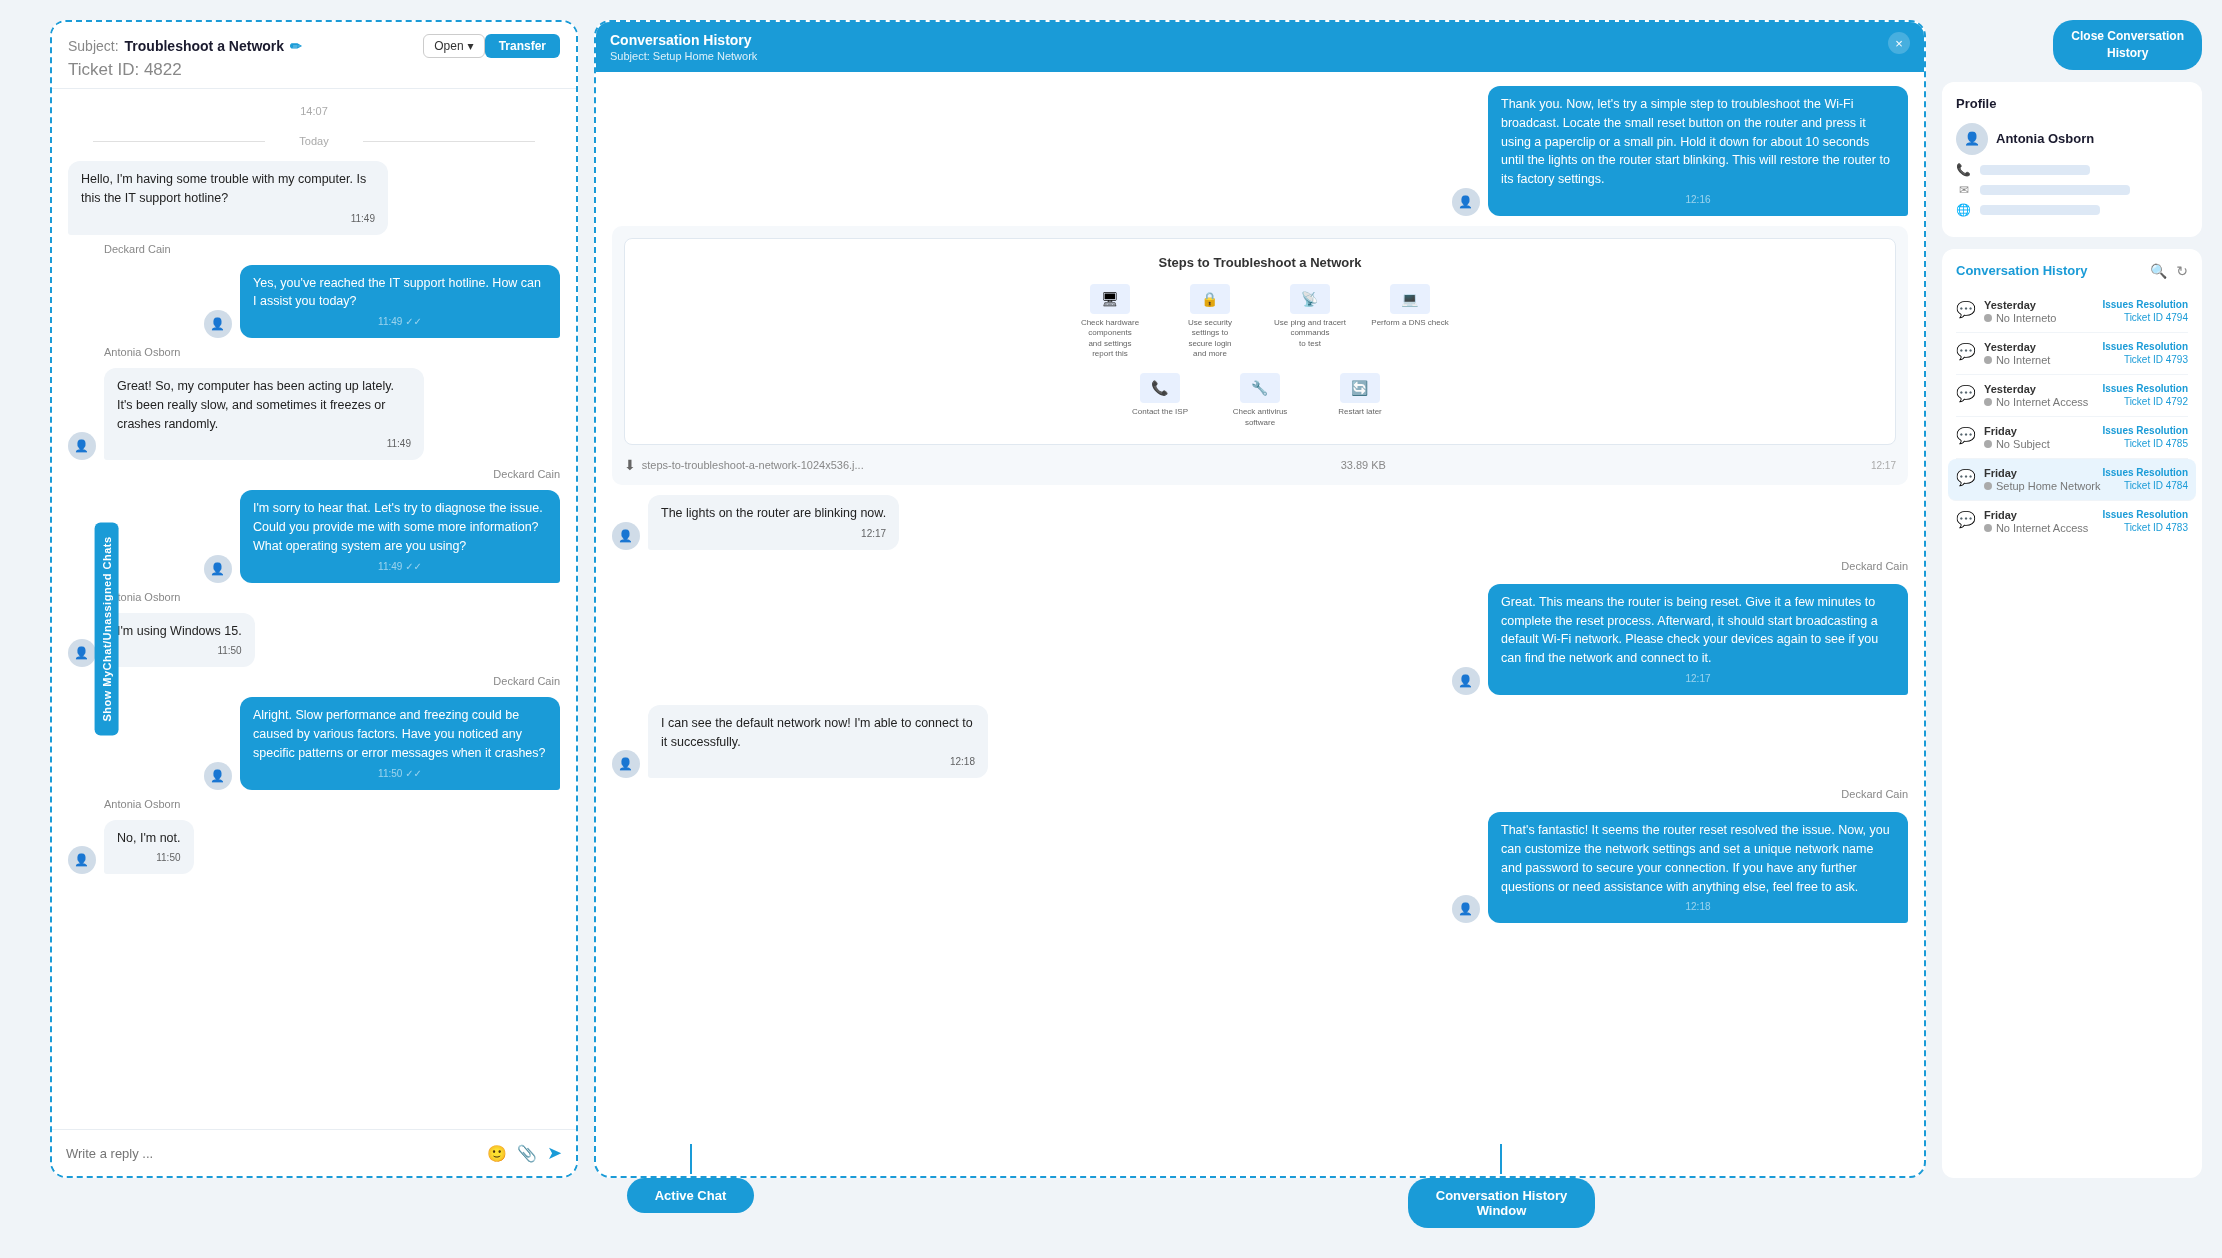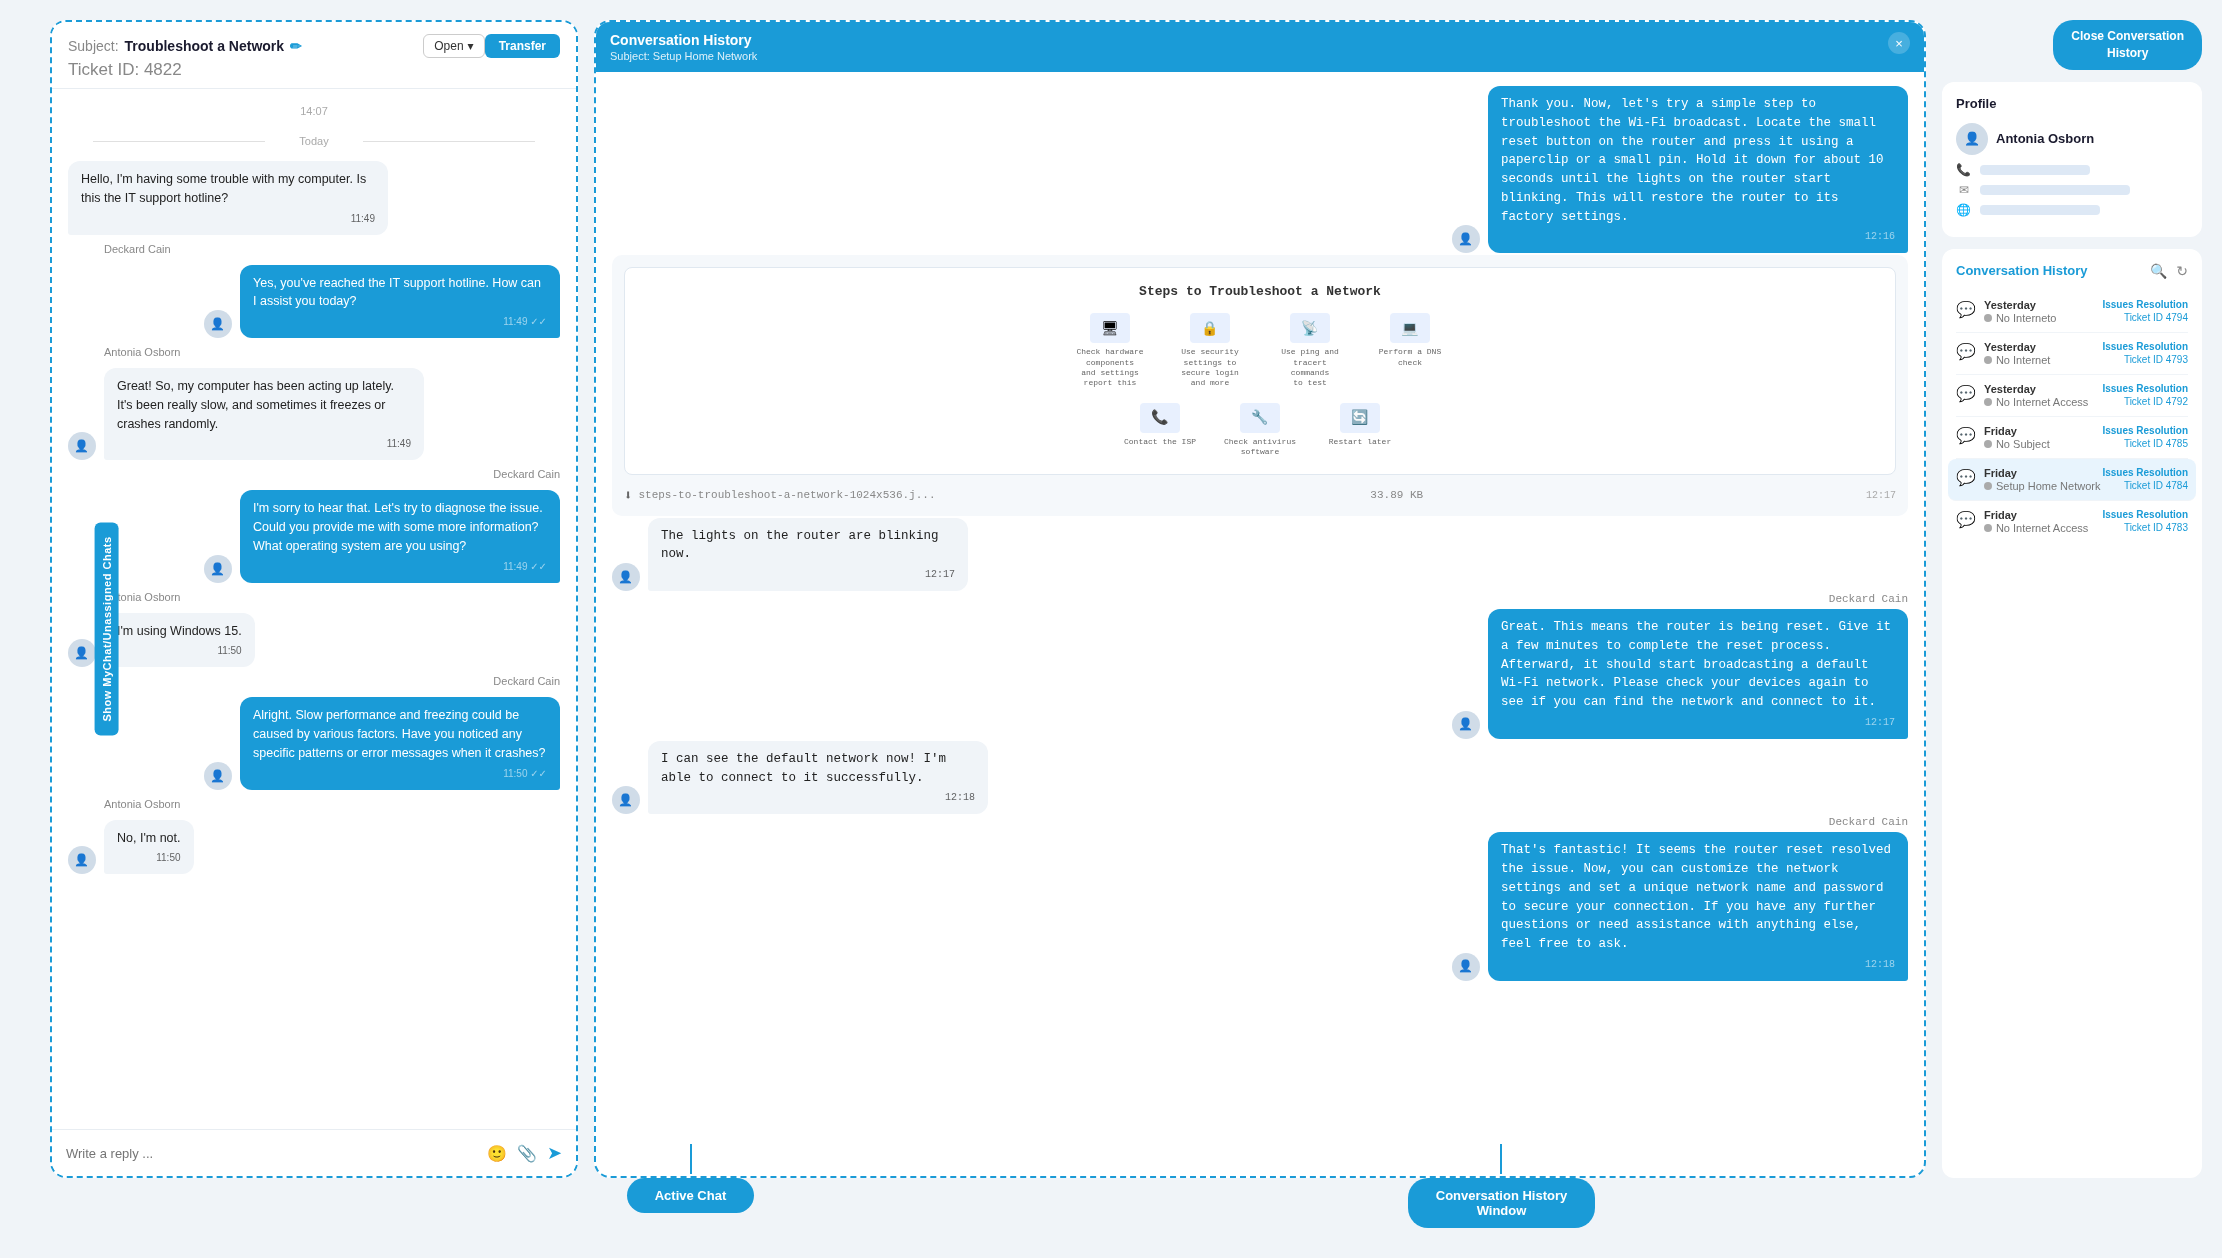--- a/index.html
+++ b/index.html
@@ -207,21 +207,21 @@
       border-bottom-right-radius: 3px;
     }
 
     .bubble-time {
       font-size: 10px;
       margin-top: 3px;
       text-align: right;
       opacity: 0.7;
     }
 
-    .bubble-time.right { color: rgba(255,255,255,0.8); }
+    .bubble-time.right { color: rgba(255,255,255,0.8); text-align: center; }
 
     .sender-name {
       font-size: 11px;
       color: #888;
       margin-bottom: 2px;
       margin-left: 36px;
     }
 
     .checkmarks { font-size: 10px; }
 
@@ -306,22 +306,21 @@
       justify-content: center;
       flex-shrink: 0;
     }
 
     .conv-messages {
       flex: 1;
       overflow-y: auto;
       padding: 14px 16px;
       display: flex;
       flex-direction: column;
-      gap: 2px;
-      font-family: Liberation Mono, monospace;
+      gap: 10px;
     }
 
     .attachment-card {
       background: #f5f8fb;
       border-radius: 10px;
       padding: 12px;
       display: flex;
       flex-direction: column;
       gap: 8px;
     }

